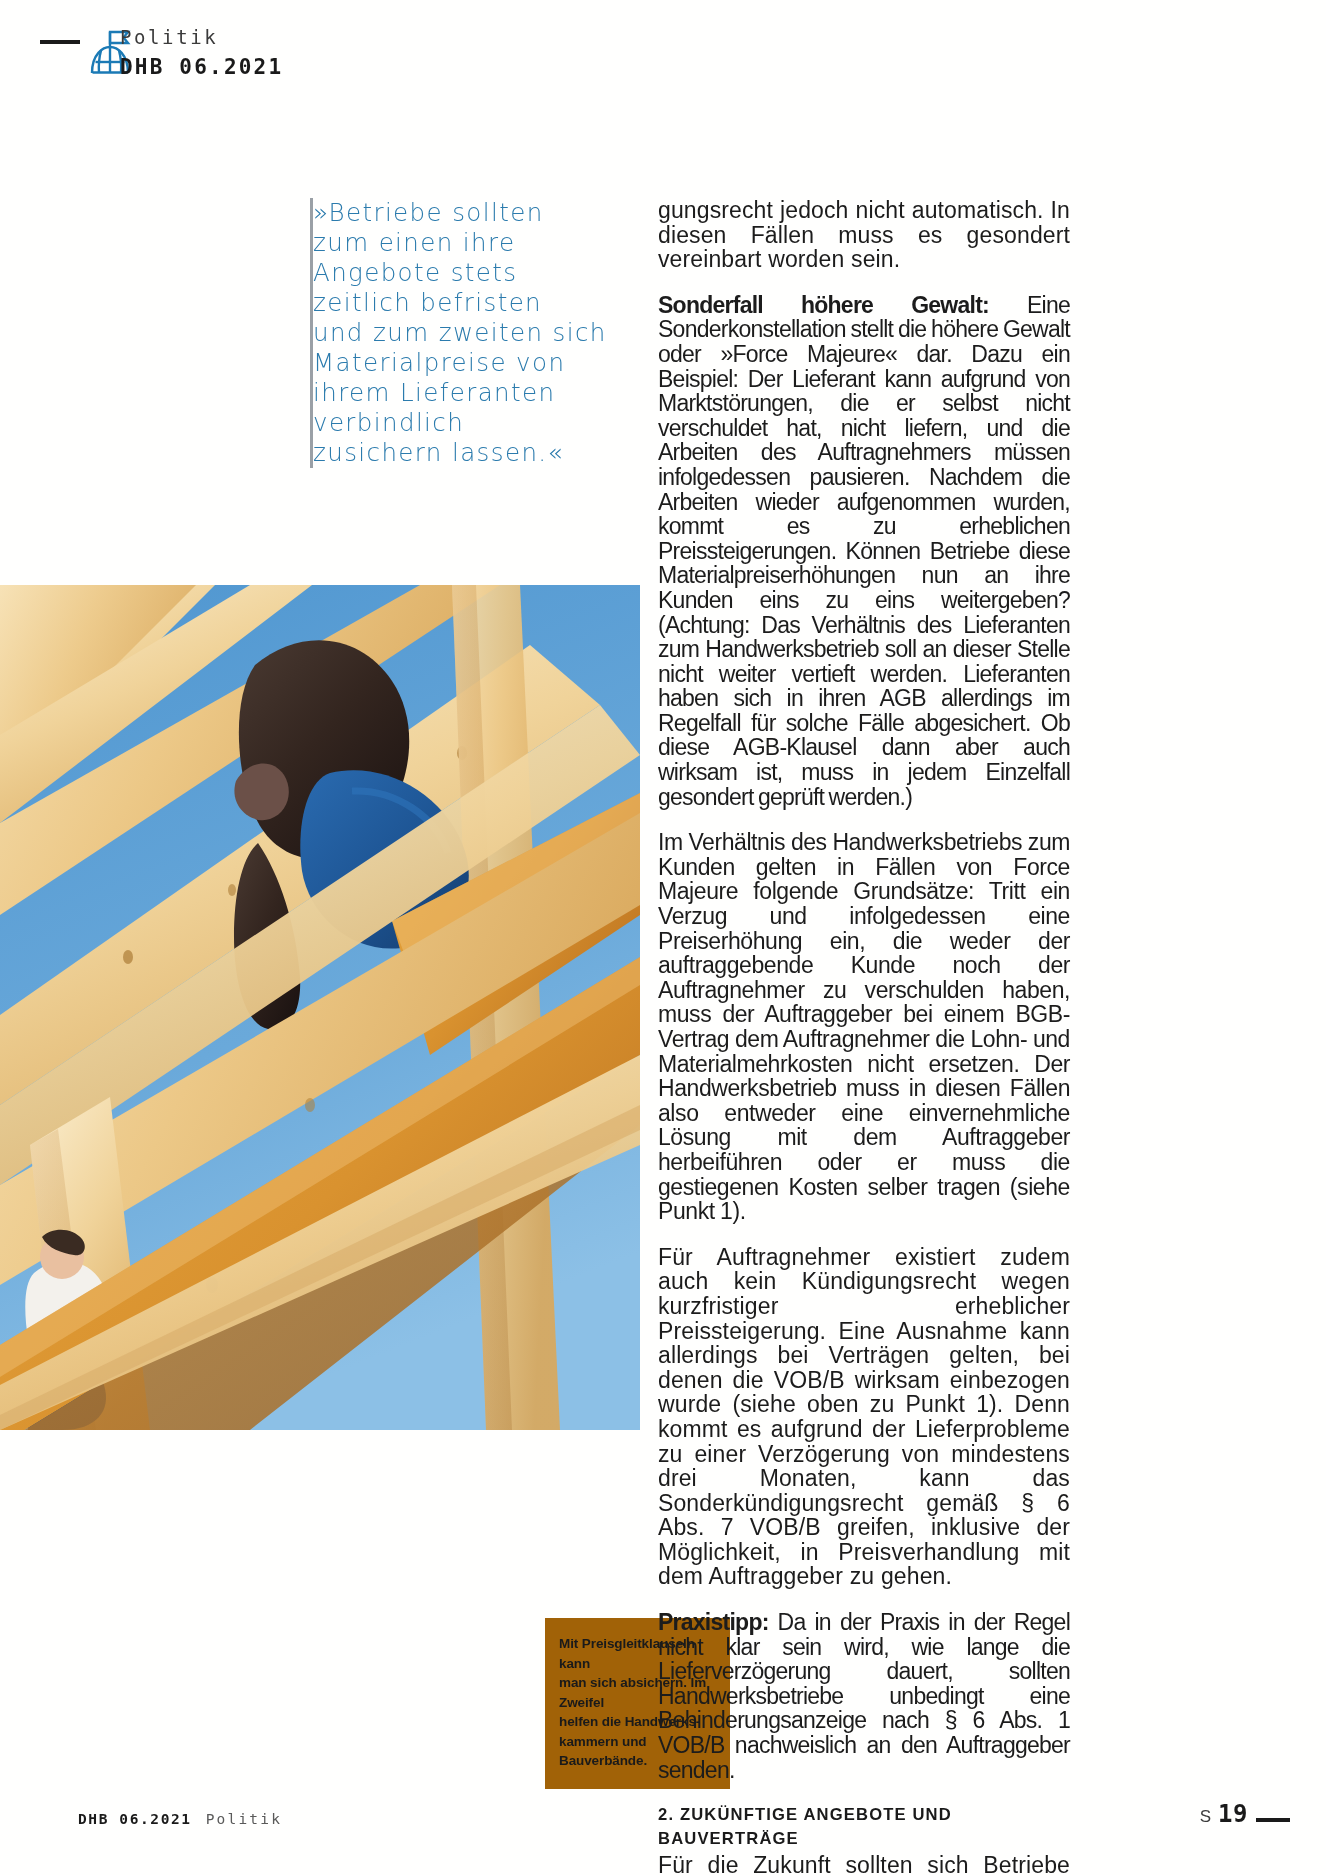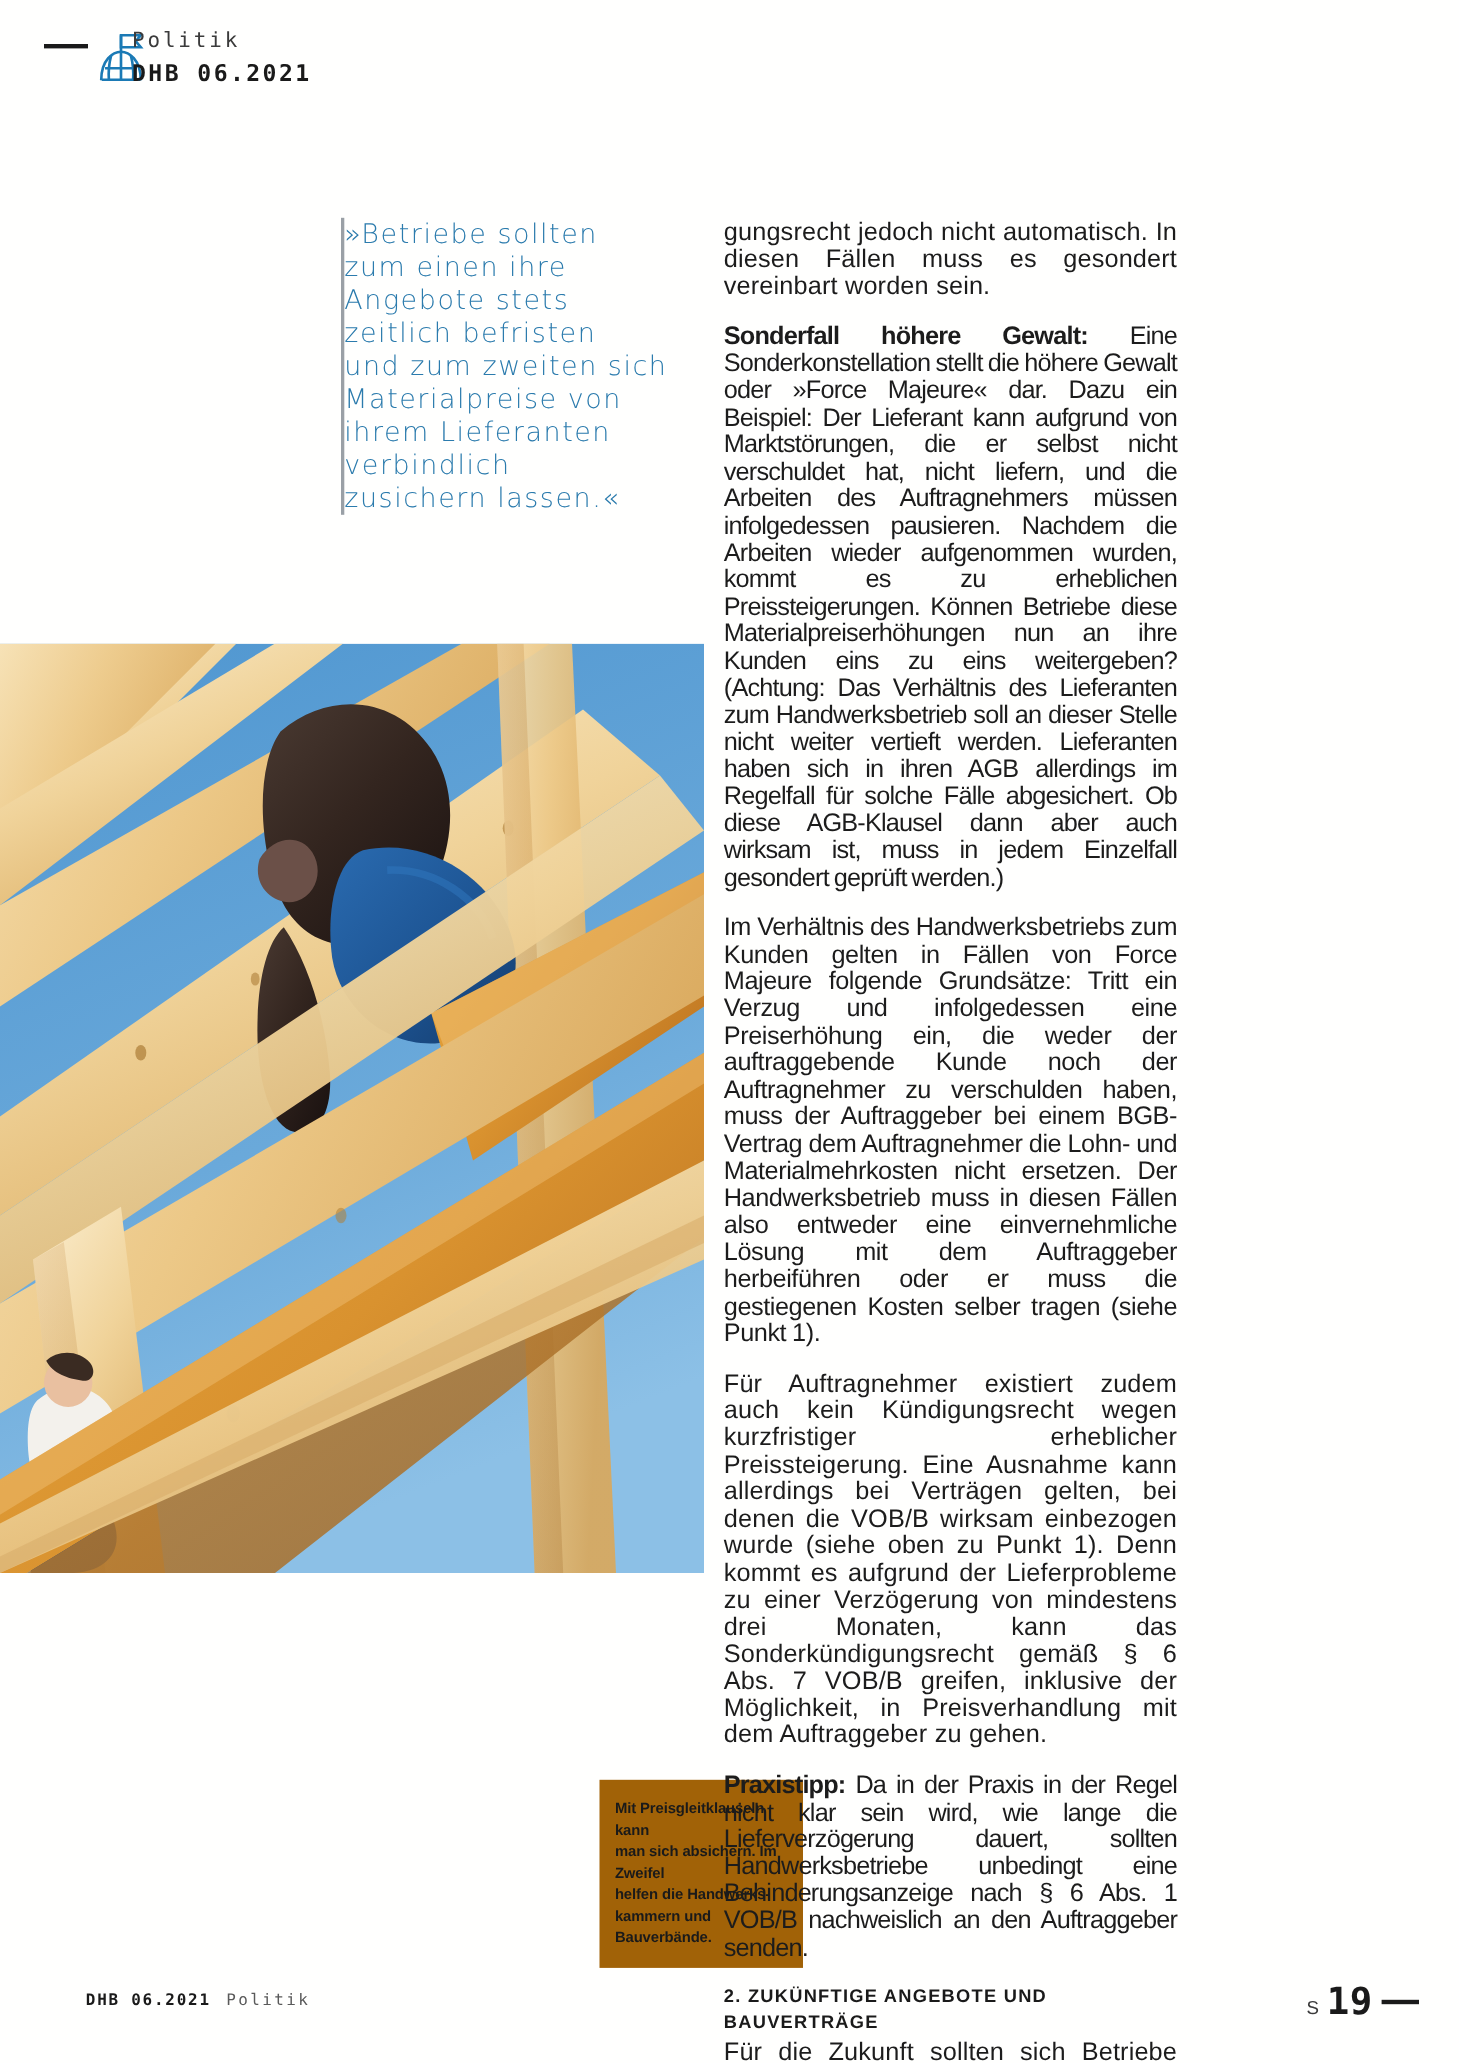--- a/index.html
+++ b/index.html
@@ -111,21 +111,21 @@
   .footer-right{
     position:absolute;right:78px;top:1800px;
     display:flex;align-items:baseline;gap:7px;
   }
   .footer-s{
     font-family:"Liberation Sans", sans-serif;
     font-size:17px;color:#3b3b3b;font-weight:400;
   }
   .footer-page{
     font-family:"DejaVu Sans Mono", monospace;
-    font-size:34px;font-weight:700;color:#1a1a1a;letter-spacing:0.5px;
+    font-size:24px;font-weight:700;color:#1a1a1a;letter-spacing:0.5px;
   }
   .footer-rule{
     position:absolute;right:36px;top:1818px;width:34px;height:4px;background:#1a1a1a;
   }
 </style>
 </head>
 <body>
 
 <div class="header">
   <div class="header-rule"></div>

